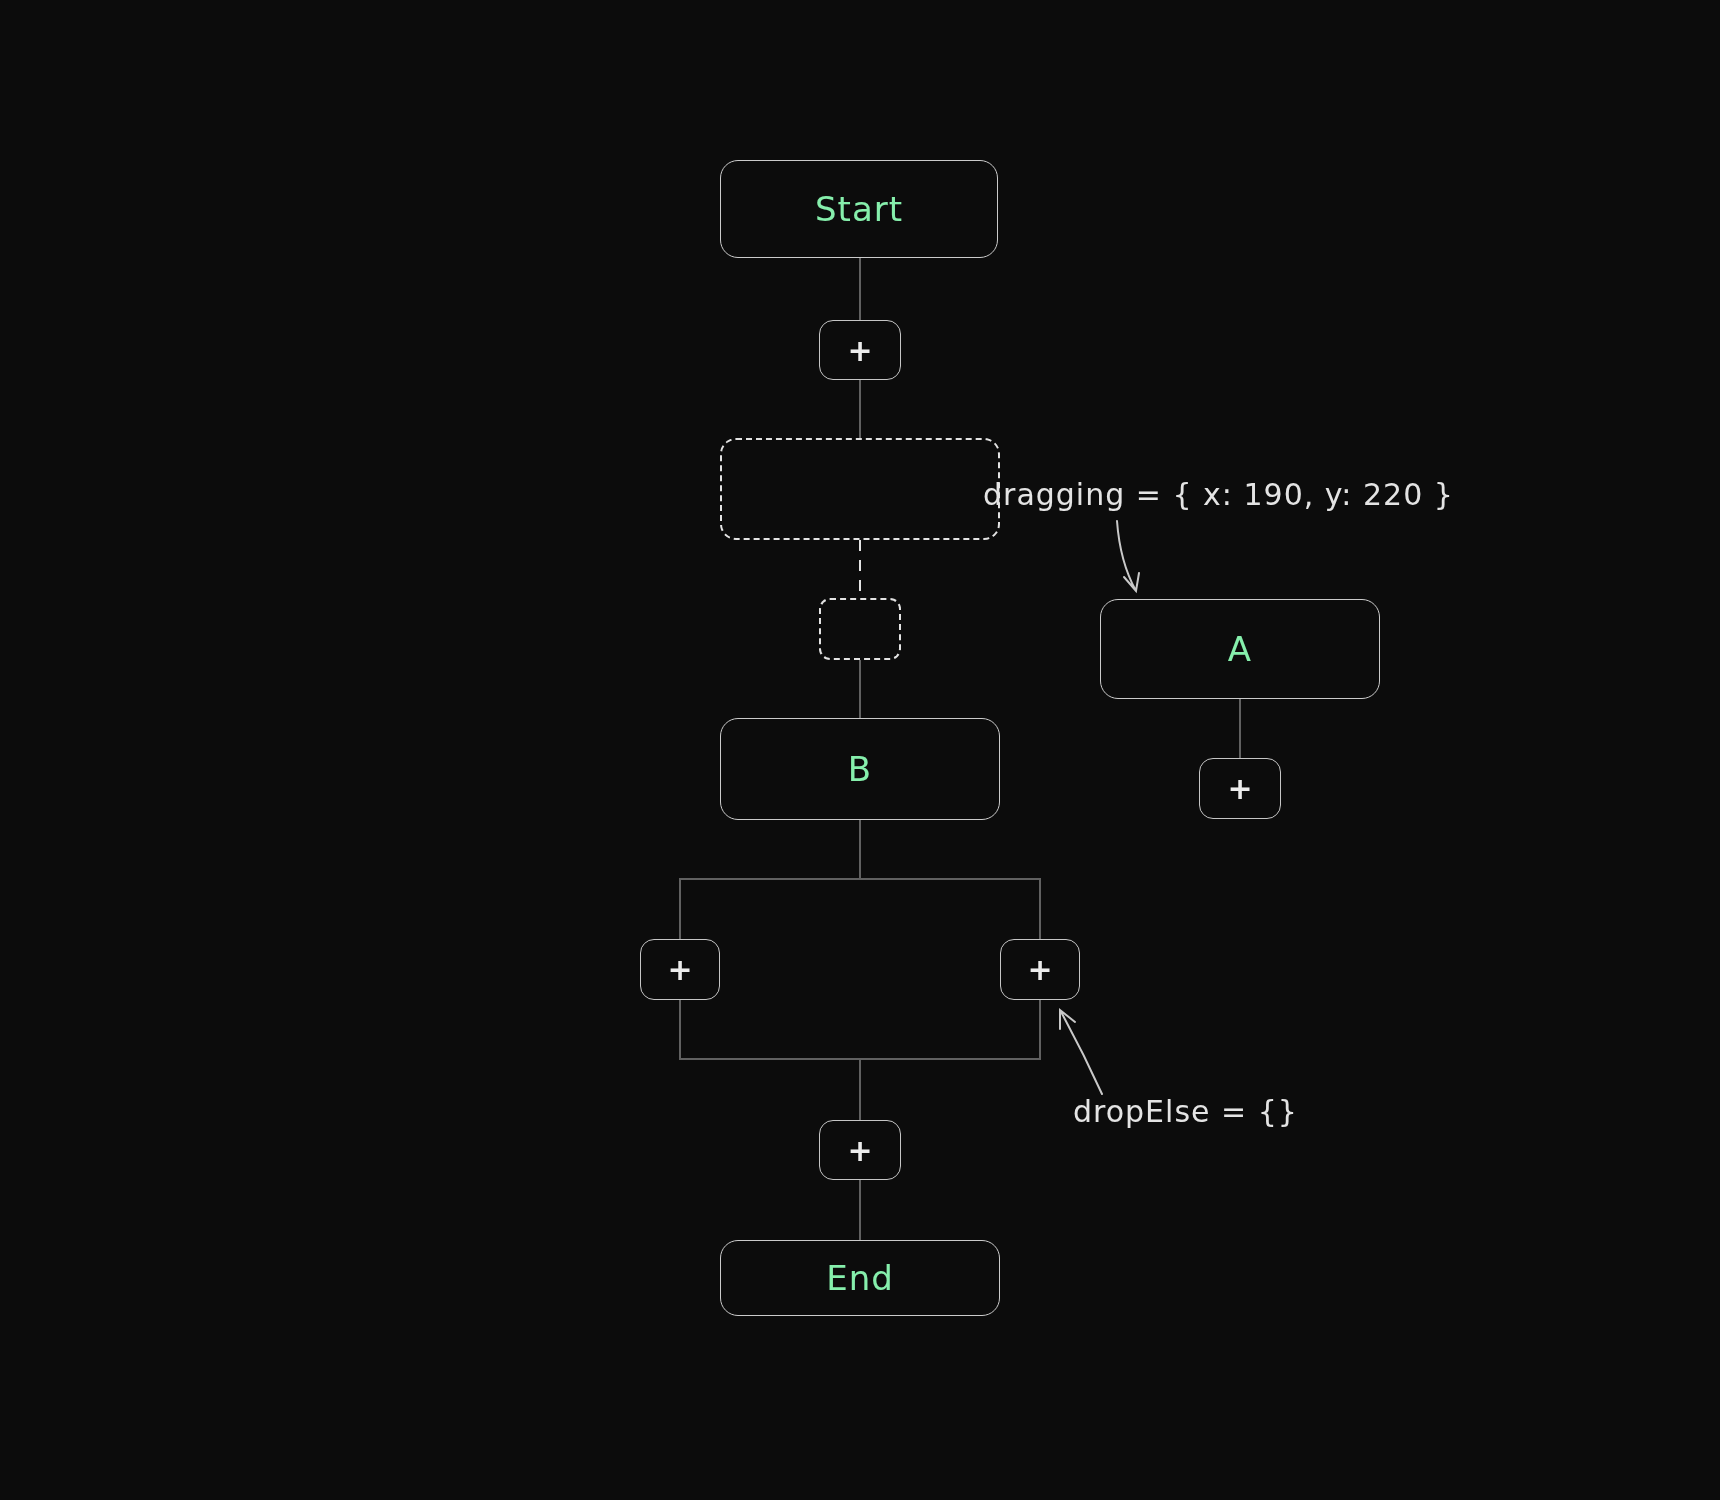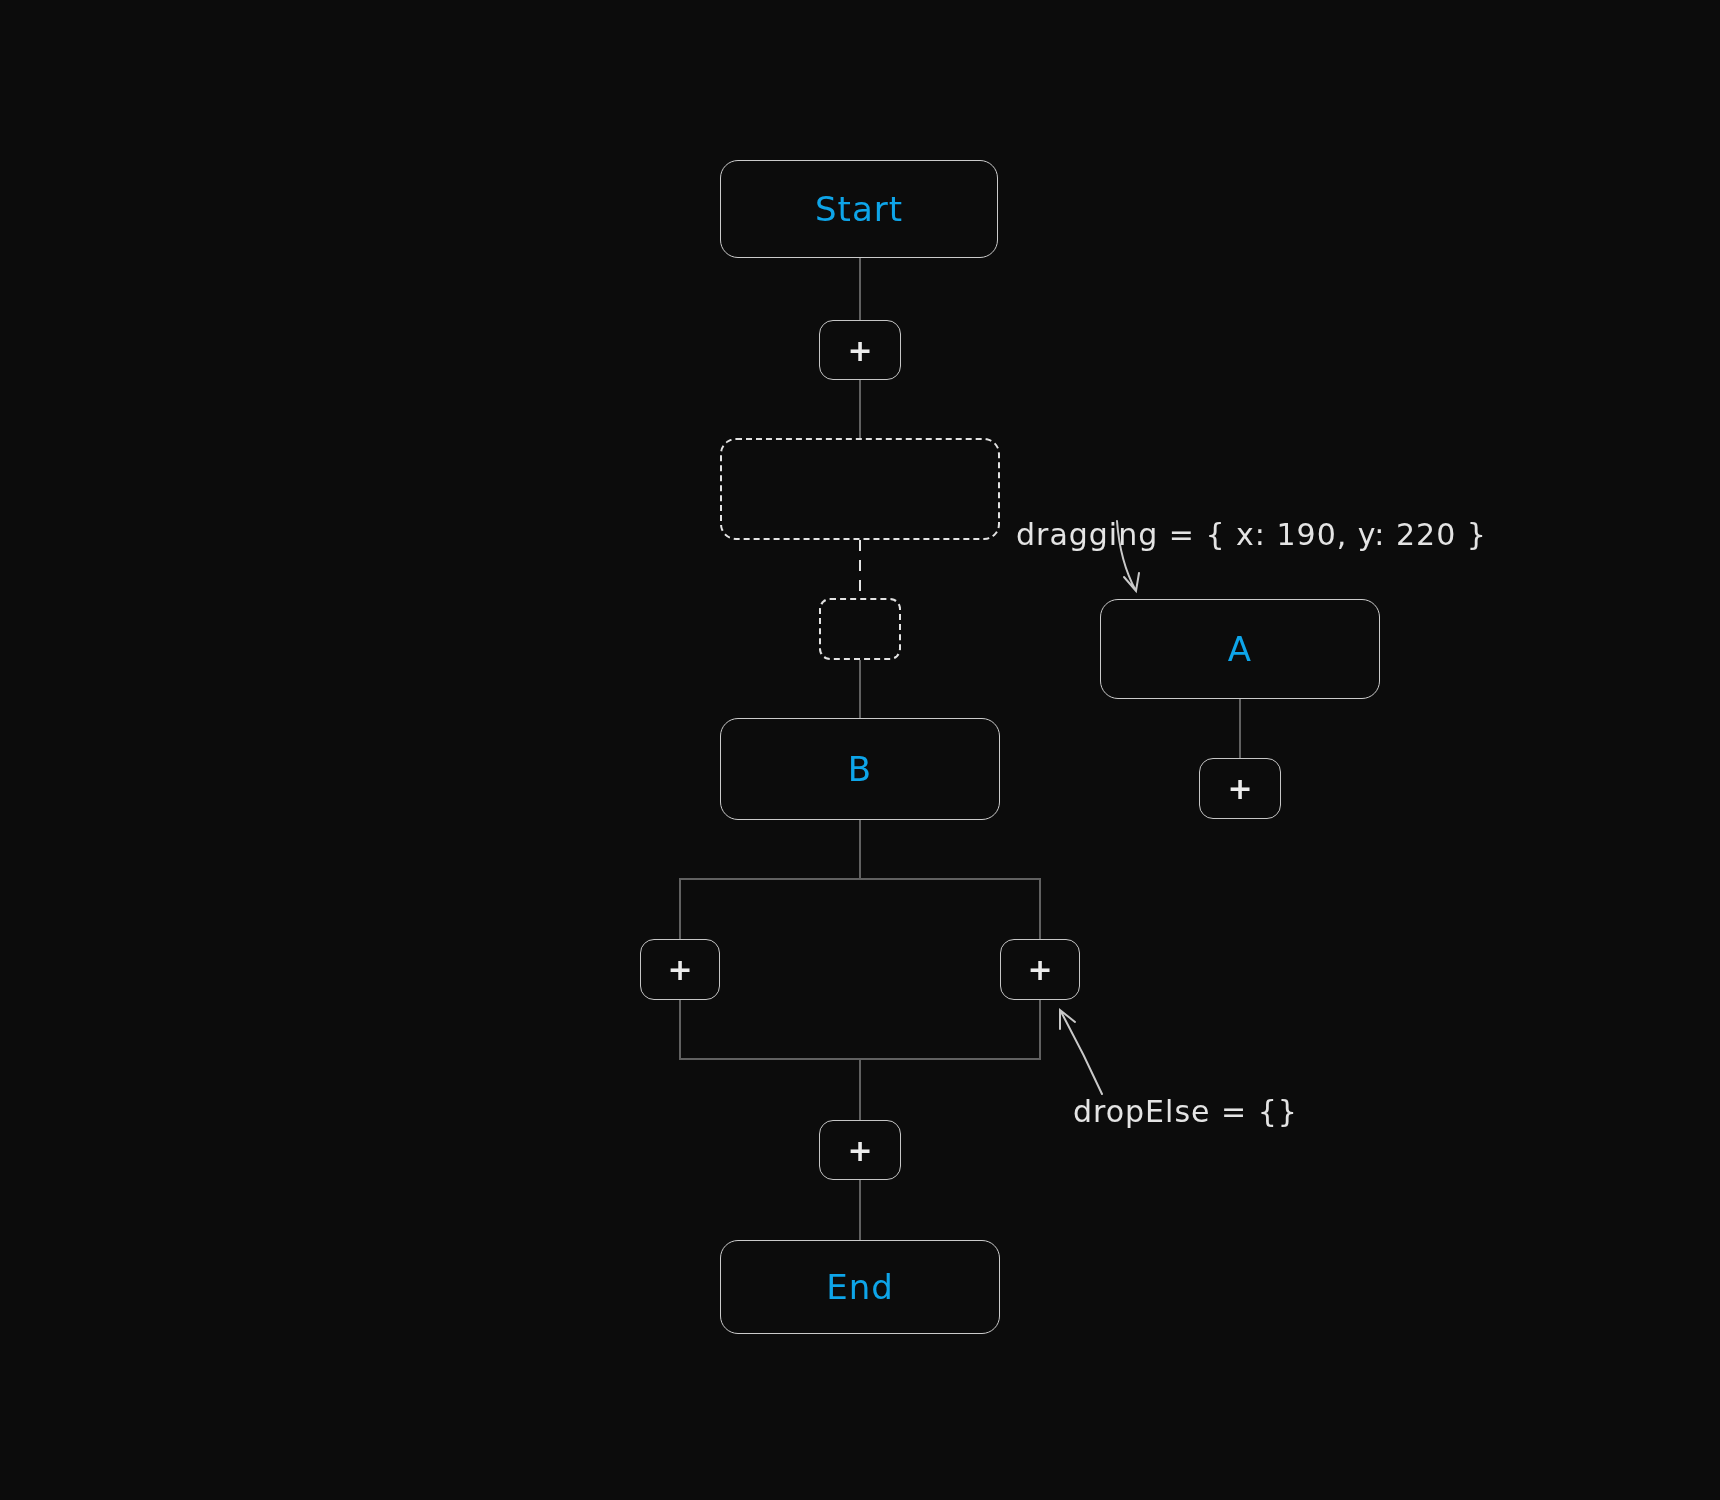--- a/index.html
+++ b/index.html
@@ -24,21 +24,21 @@
   .node {
     position: absolute;
     z-index: 2;
     box-sizing: border-box;
     background: #0c0c0c;
     border: 1.7px solid #cbcbcb;
     border-radius: 18px;
     display: flex;
     align-items: center;
     justify-content: center;
-    color: #0ea5e9;
+    color: #86efac;
     font-size: 34px;
     letter-spacing: 1px;
   }
   .plus-btn {
     position: absolute;
     z-index: 3;
     box-sizing: border-box;
     background: #0c0c0c;
     border: 1.7px solid #c6c6c6;
     border-radius: 14px;
@@ -119,29 +119,29 @@
   </div>
 
   <div class="plus-btn" style="left:1000px; top:939px; width:80px; height:61px;">
     <span>+</span>
   </div>
 
   <div class="plus-btn" style="left:819px; top:1120px; width:82px; height:60px;">
     <span>+</span>
   </div>
 
-  <div class="node" style="left:720px; top:1240px; width:280px; height:94px;">
+  <div class="node" style="left:720px; top:1240px; width:280px; height:76px;">
     <span>End</span>
   </div>
 
   <div class="node" style="left:1100px; top:599px; width:280px; height:100px;">
     <span>A</span>
   </div>
 
   <div class="plus-btn" style="left:1199px; top:758px; width:82px; height:61px;">
     <span>+</span>
   </div>
 
-  <div class="annotation" style="left:1016px; top:477px;margin-top:40px;">dragging = { x: 190, y: 220 }</div>
+  <div class="annotation" style="left:983px; top:477px;">dragging = { x: 190, y: 220 }</div>
 
   <div class="annotation" style="left:1073px; top:1094px;">dropElse = {}</div>
 
 </div>
 
 </body></html>

